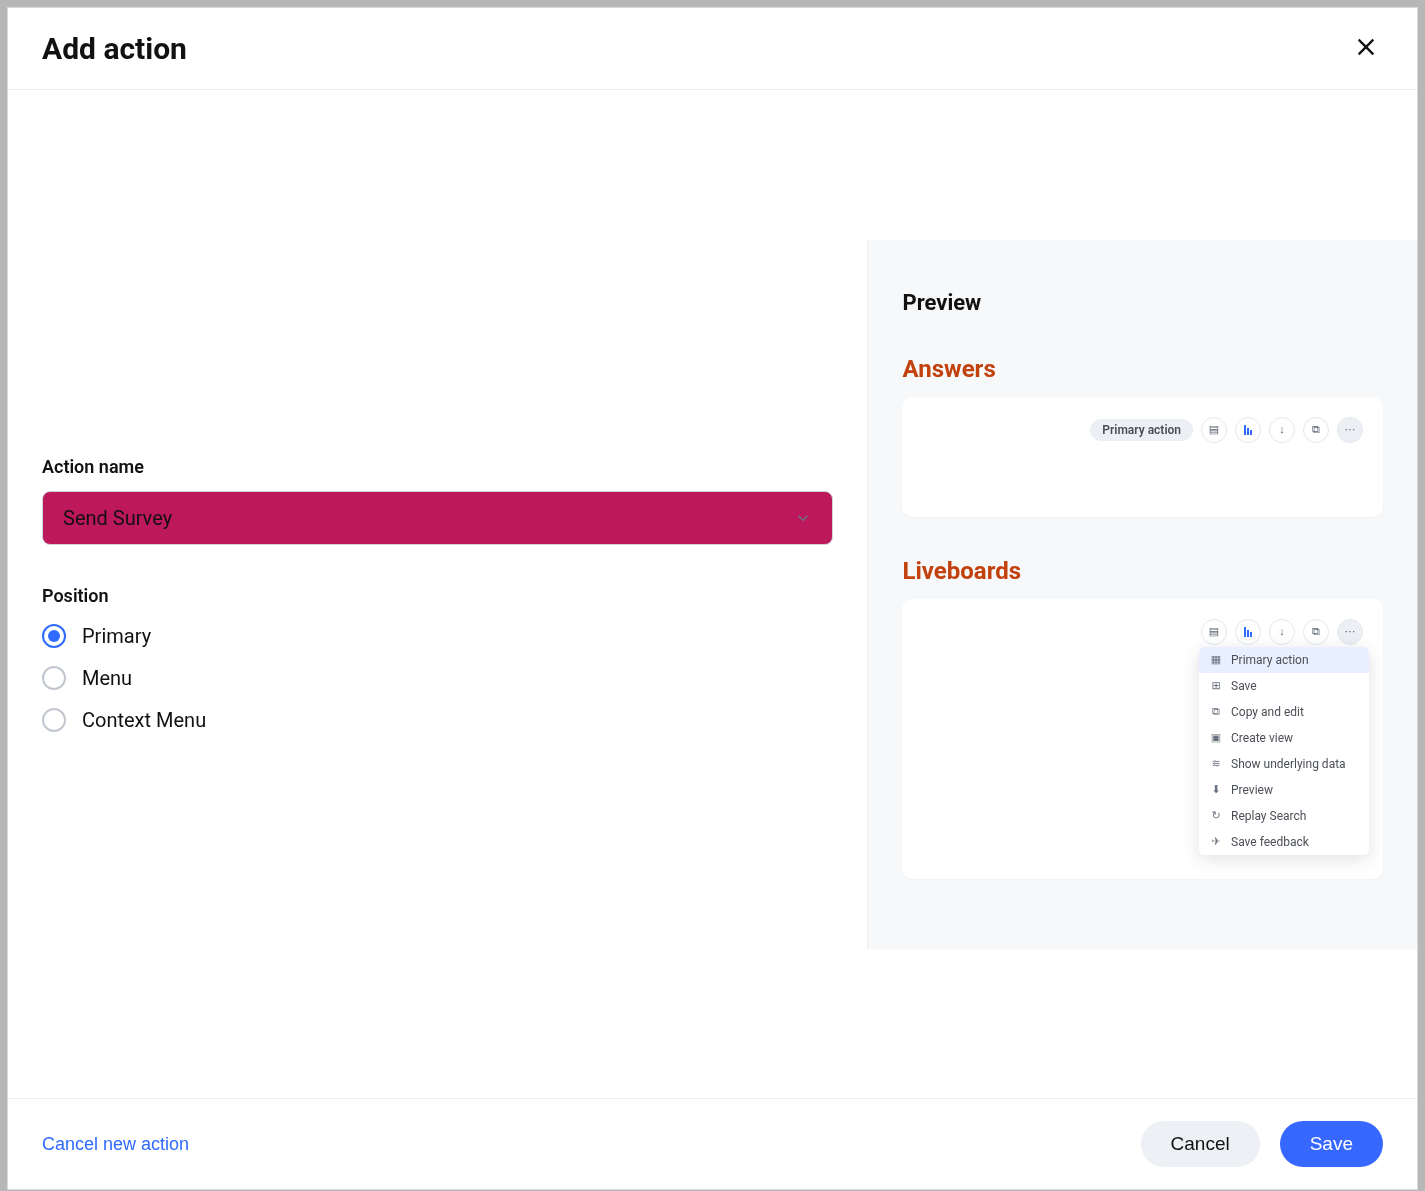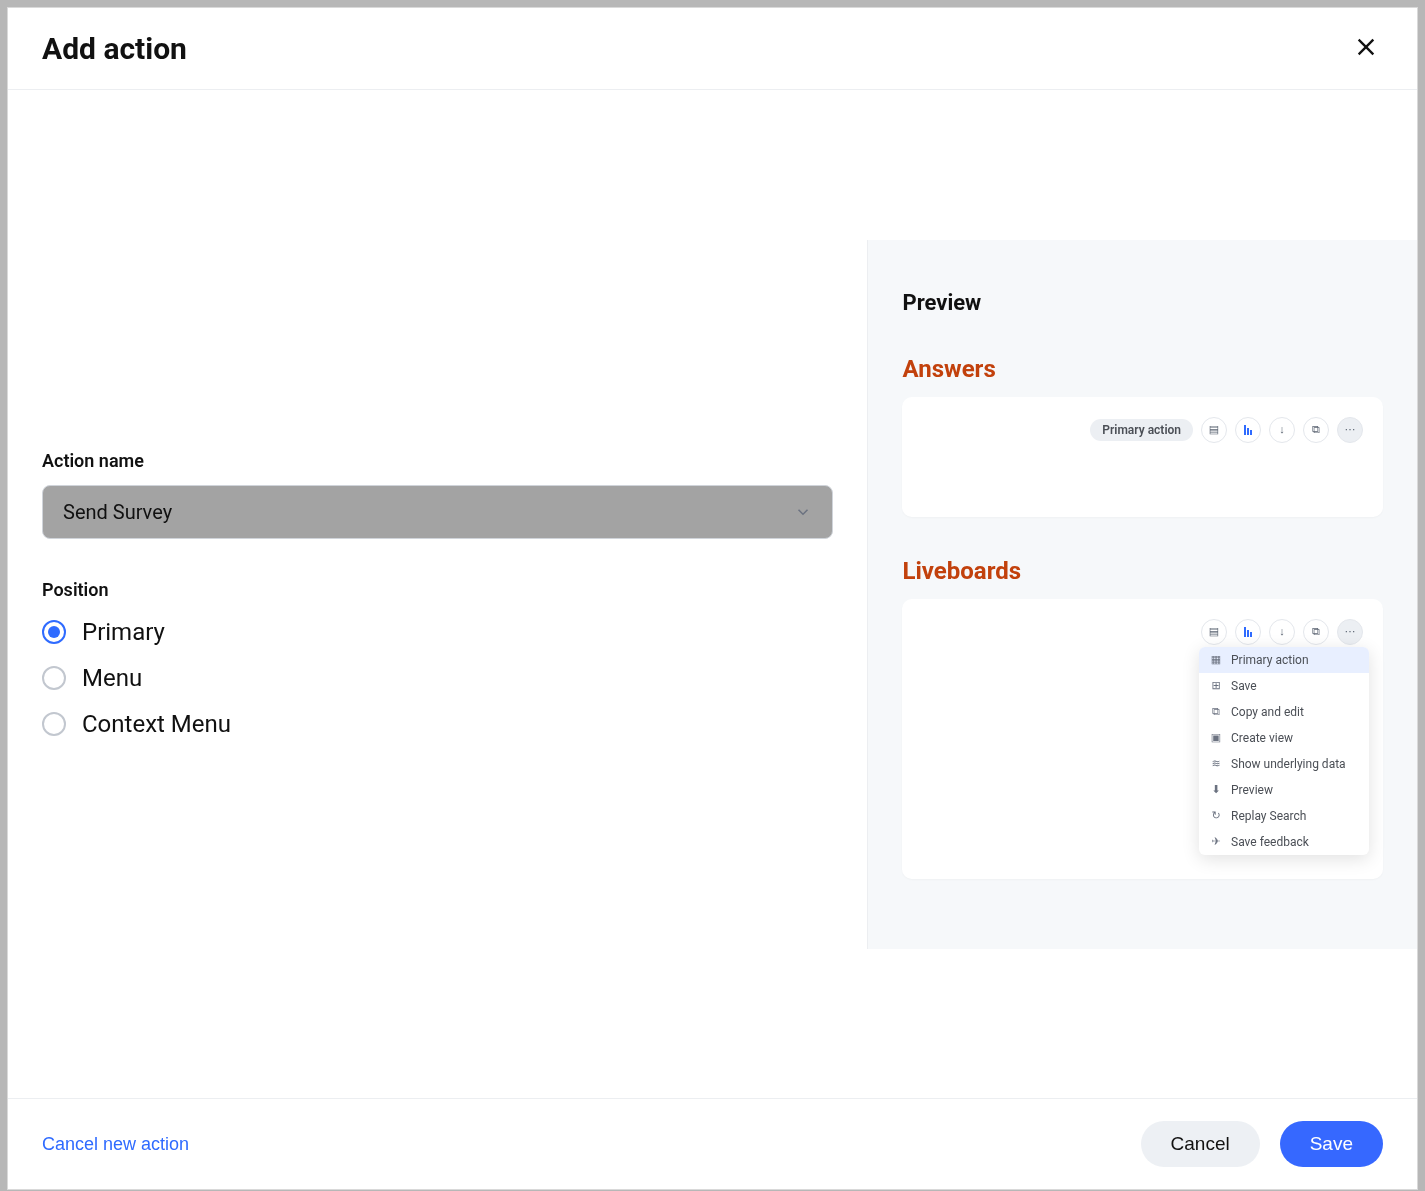--- a/index.html
+++ b/index.html
@@ -8,30 +8,30 @@
   .modal-header { display: flex; align-items: center; justify-content: space-between; padding: 22px 34px; border-bottom: 1px solid #eceef1; }
   .modal-title { font-size: 30px; font-weight: 700; color: #111; }
   .close-btn { background: none; border: none; cursor: pointer; padding: 6px; }
   .close-btn svg { width: 22px; height: 22px; stroke: #111; stroke-width: 2.5; }
 
   .modal-body { flex: 1; display: flex; min-height: 0; align-items: center; }
   .left-pane { width: 61%; padding: 50px 34px; background: #fff; }
   .right-pane { flex: 1; background: #f6f8fa; padding: 50px 34px 30px 34px; border-left: 1px solid #eceef1; }
 
   .field-label { font-size: 18px; font-weight: 600; color: #111; margin-bottom: 14px; }
-  .select-box { display: flex; align-items: center; justify-content: space-between; width: 100%; border: 1px solid #d0d4da; border-radius: 8px; padding: 14px 20px; font-size: 20px; color: #111; background: #a3a3a3; cursor: pointer; gap: 15px; }
+  .select-box { display: flex; align-items: center; justify-content: space-between; width: 100%; border: 1px solid #d0d4da; border-radius: 8px; padding: 14px 20px; font-size: 20px; color: #111; background: #be185d; cursor: pointer; gap: 15px; }
   .chevron { width: 18px; height: 18px; stroke: #6b7280; stroke-width: 2; fill: none; }
 
   .position-group { margin-top: 40px; }
   .radio-row { display: flex; align-items: center; gap: 16px; margin-top: 18px; cursor: pointer; }
   .radio-circle { width: 24px; height: 24px; border: 2px solid #c2c7cf; border-radius: 50%; display: flex; align-items: center; justify-content: center; }
   .radio-row.selected .radio-circle { border-color: #2f6bff; }
   .radio-dot { width: 12px; height: 12px; border-radius: 50%; background: #2f6bff; display: none; }
   .radio-row.selected .radio-dot { display: block; }
-  .radio-label { font-size: 24px; color: #111; }
+  .radio-label { font-size: 20px; color: #111; }
 
   .preview-heading { font-size: 22px; font-weight: 700; color: #111; margin-bottom: 40px; }
   .preview-sub { font-size: 24px; font-weight: 700; color: #c2410c; margin-bottom: 14px; }
   .preview-card { background: #fff; border-radius: 10px; padding: 20px; box-shadow: 0 1px 2px rgba(0,0,0,0.03); margin-bottom: 40px; filter: blur(0.4px); }
 
   .answers-row { display: flex; justify-content: flex-end; align-items: center; gap: 8px; }
   .primary-pill { background: #eceff3; border-radius: 14px; padding: 4px 12px; font-size: 12px; color: #4b4f56; font-weight: 600; }
   .icon-circle { width: 26px; height: 26px; border-radius: 50%; background: #fff; border: 1px solid #e4e7ec; display: flex; align-items: center; justify-content: center; }
   .icon-circle.dark { background: #eceff3; }
   .mini { font-size: 11px; color: #5b6472; }

